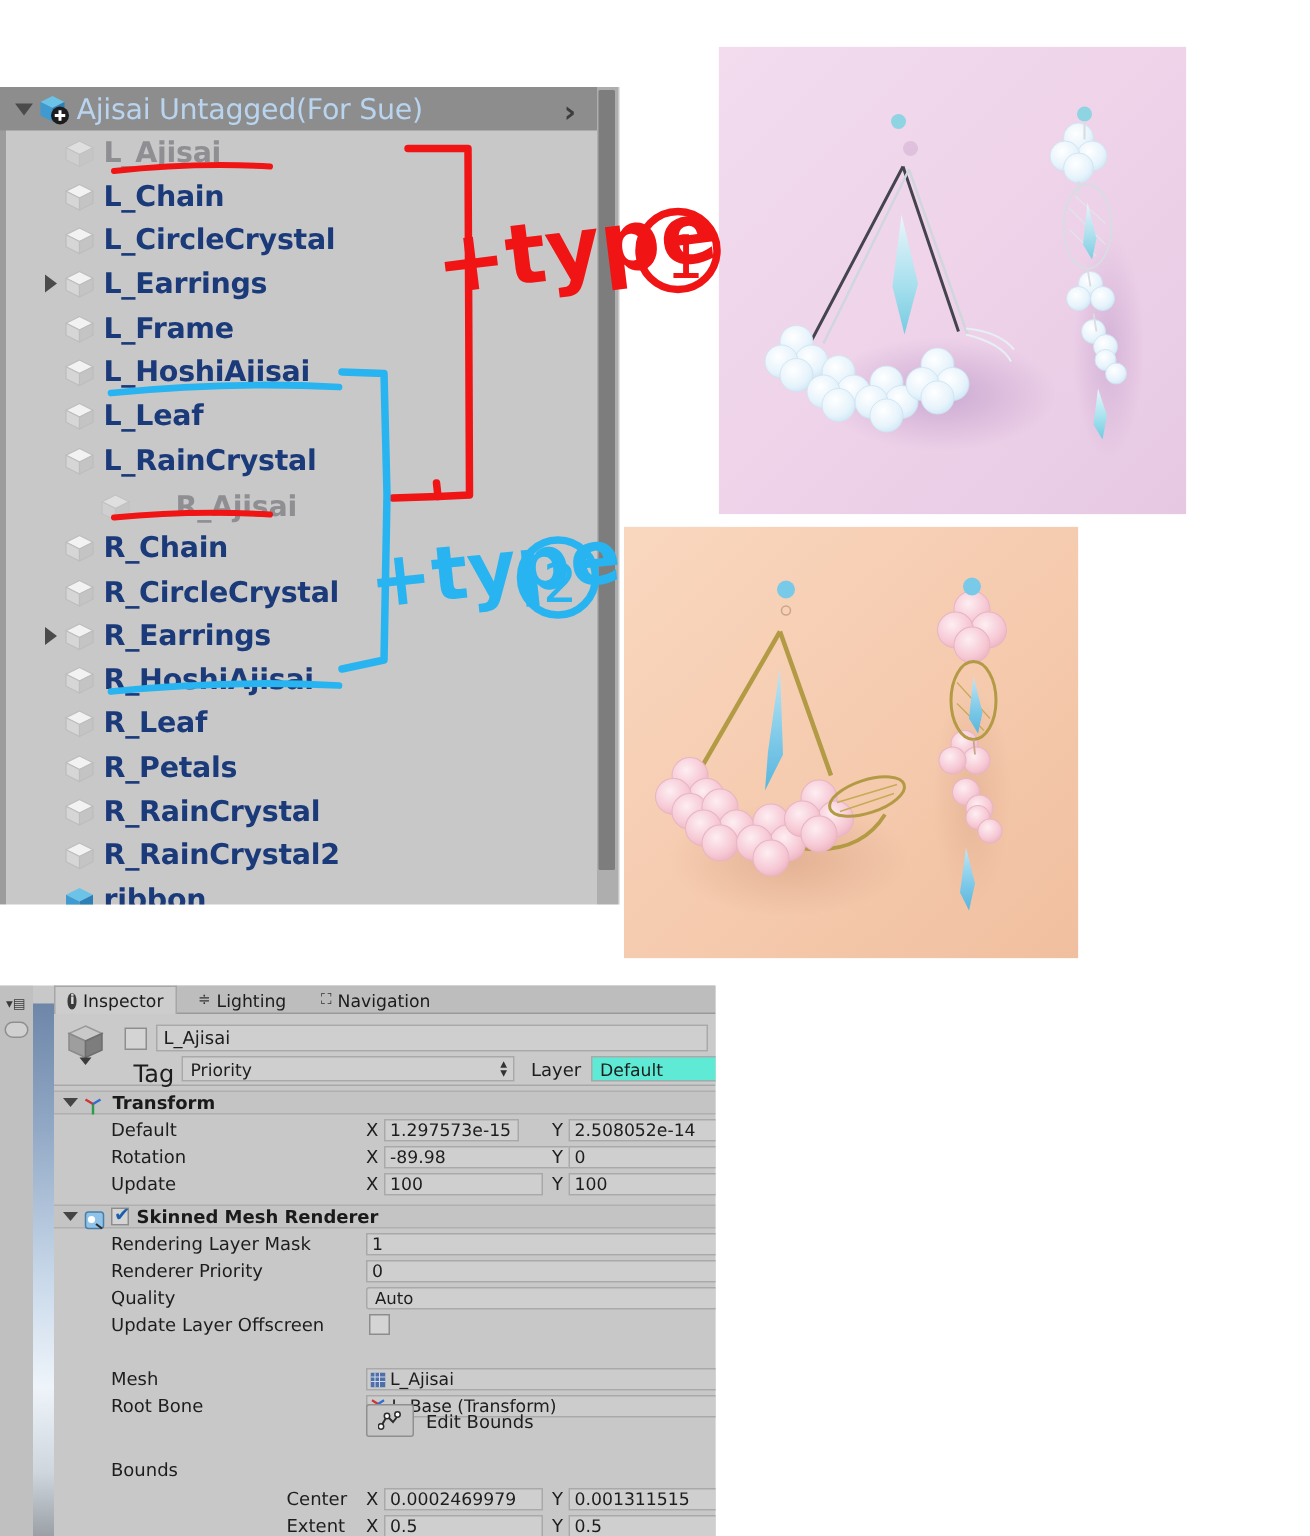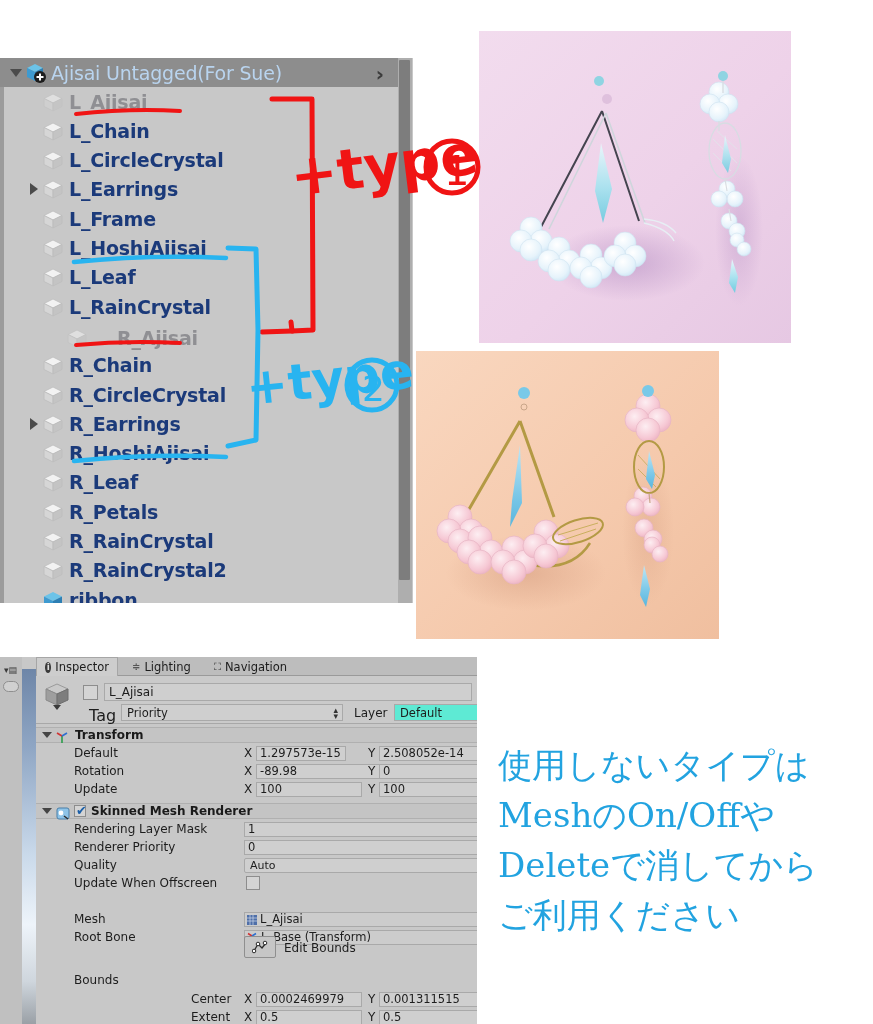--- a/index.html
+++ b/index.html
@@ -607,21 +607,21 @@
       </div>
       <div class="row" style="top:182px;">
         <span class="rlabel">Renderer Priority</span>
         <span class="field" style="left:208px;top:1px;width:241px;">0</span>
       </div>
       <div class="row" style="top:200px;">
         <span class="rlabel">Quality</span>
         <span class="popup" style="left:208px;top:1px;width:241px;">Auto</span>
       </div>
       <div class="row" style="top:218px;">
-        <span class="rlabel">Update When Offscreen</span>
+        <span class="rlabel">Update Layer Offscreen</span>
         <span class="cbox" style="left:210px;top:1px;"></span>
       </div>
       <div class="row" style="top:254px;">
         <span class="rlabel">Mesh</span>
         <span class="objfield" style="left:208px;top:1px;width:241px;">
           <span style="display:inline-block;width:10px;height:10px;">
             <svg width="10" height="10" viewBox="0 0 10 10">
                 <rect x="0" y="0" width="10" height="10" fill="#4f6fa8"></rect>
                 <path d="M3 0 v10 M6 0 v10 M0 3 h10 M0 6 h10" stroke="#cfd9ea" stroke-width=".7"></path>
               </svg>
@@ -666,18 +666,14 @@
         <span class="rlabel" style="left:155px;">Extent</span>
         <span class="axis" style="left:208px;">X</span>
         <span class="field" style="left:220px;top:1px;width:106px;">0.5</span>
         <span class="axis" style="left:332px;">Y</span>
         <span class="field" style="left:343px;top:1px;width:106px;">0.5</span>
 
       </div>
     </div>
   </div>
 
-  <div id="jp-note">使用しないタイプは
-MeshのOn/Offや
-Deleteで消してから
-ご利用ください</div>
 
 </div>
 
 </body></html>

